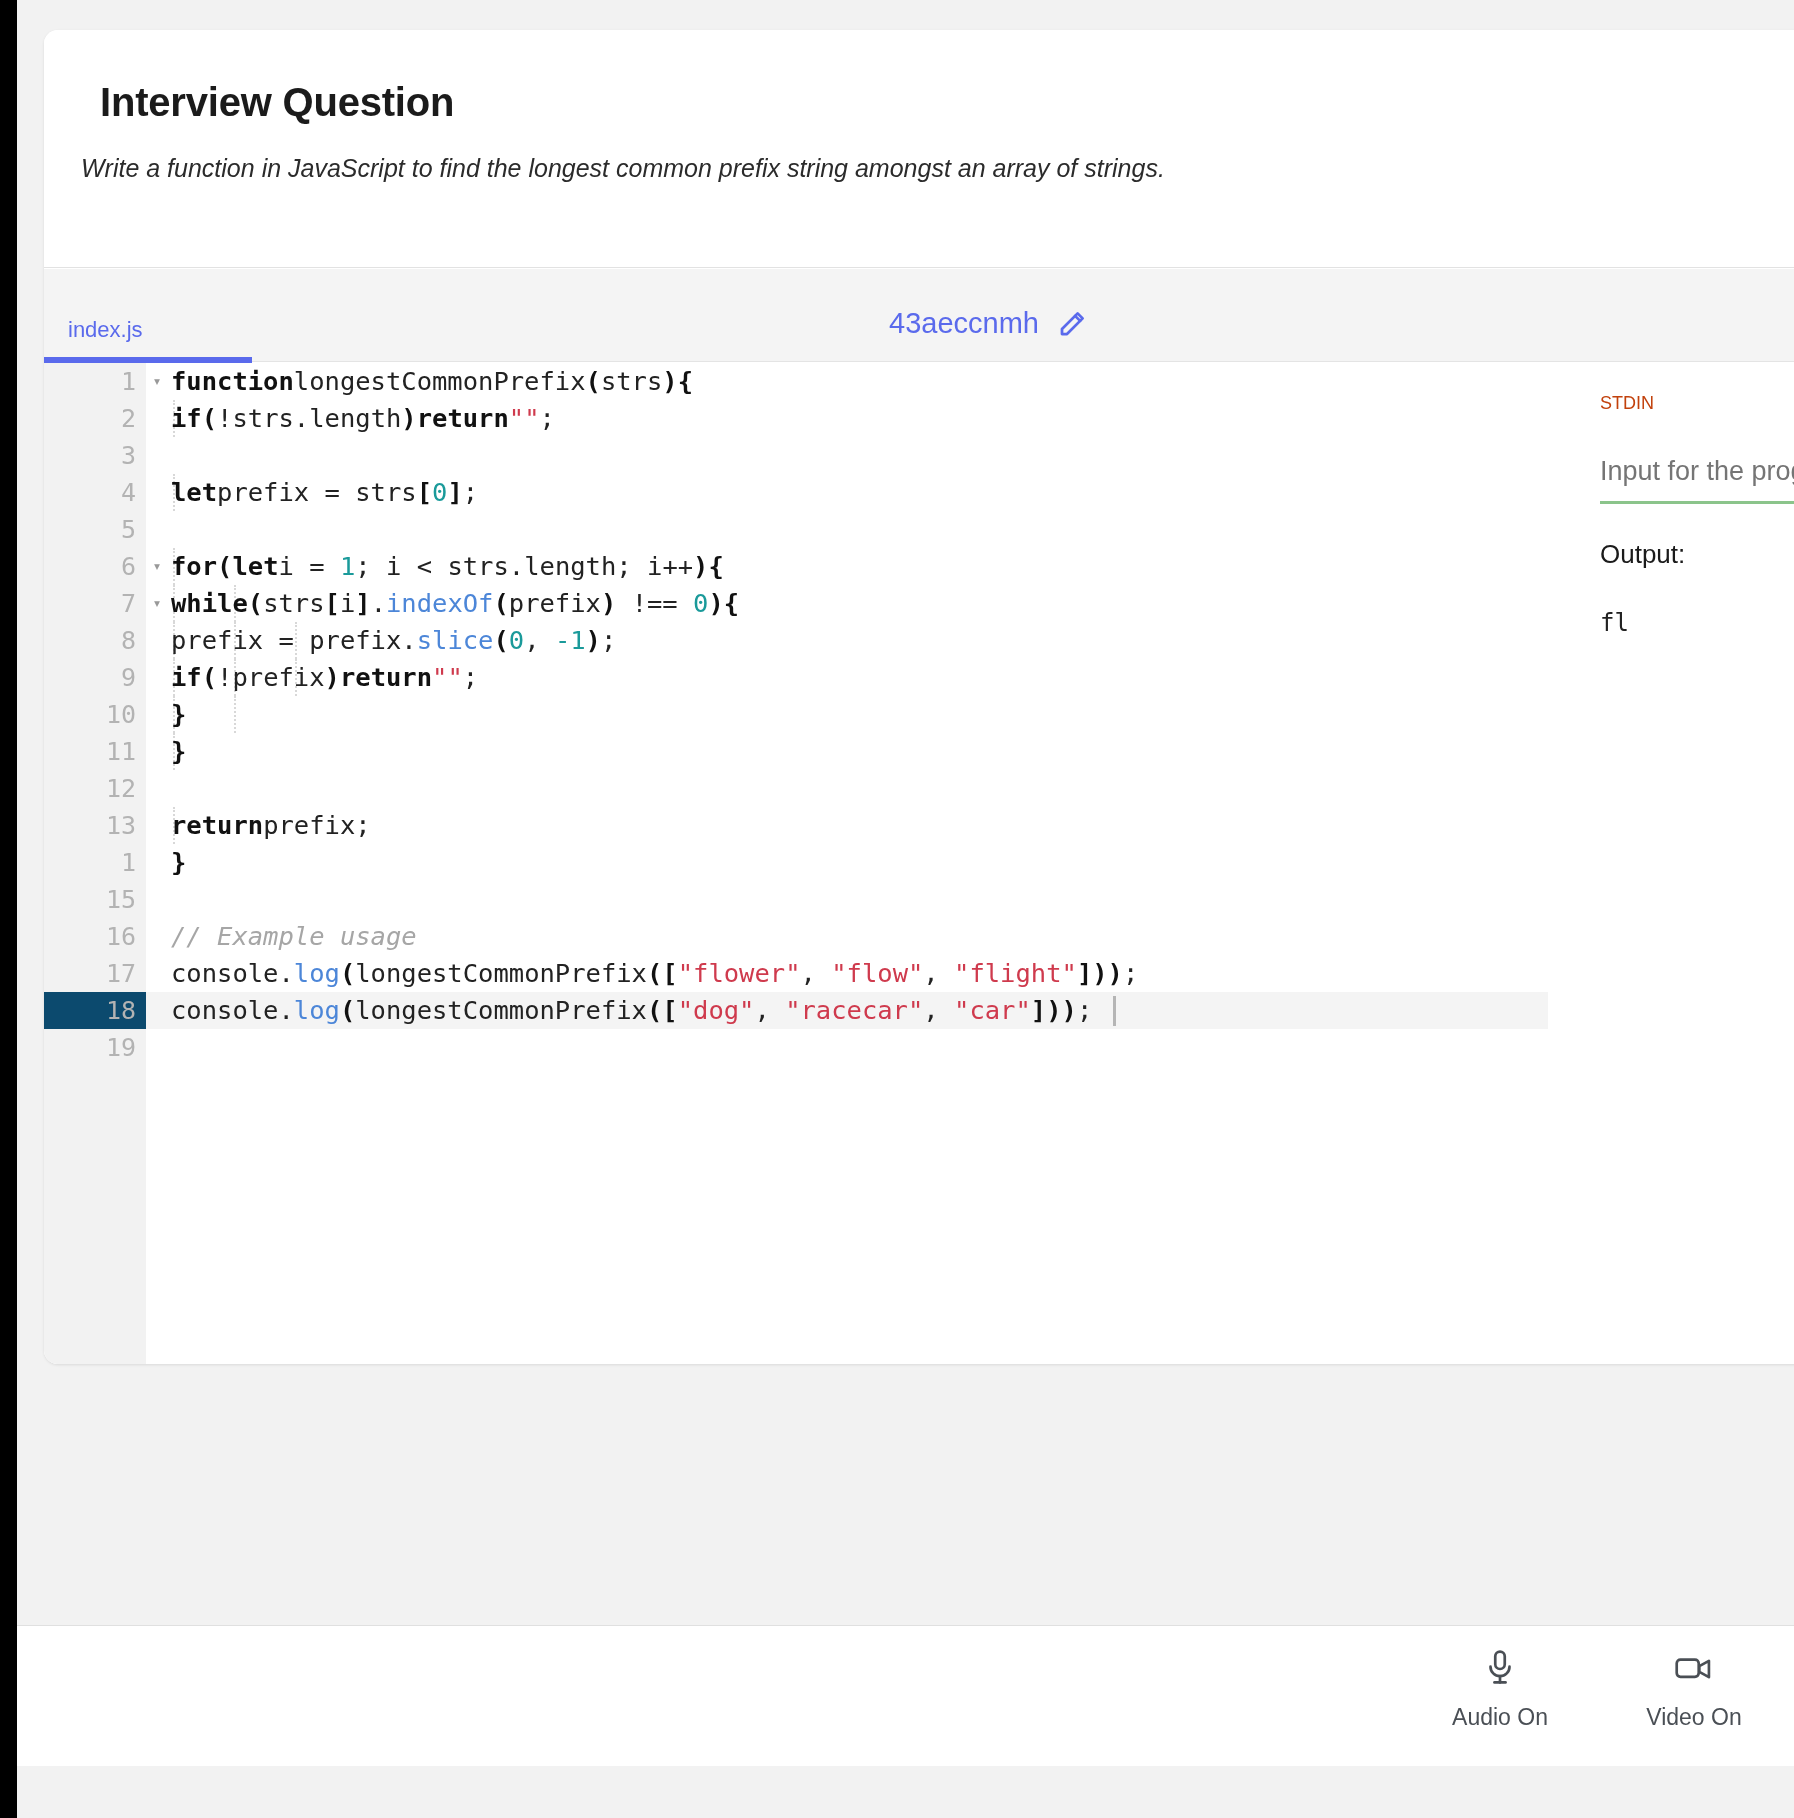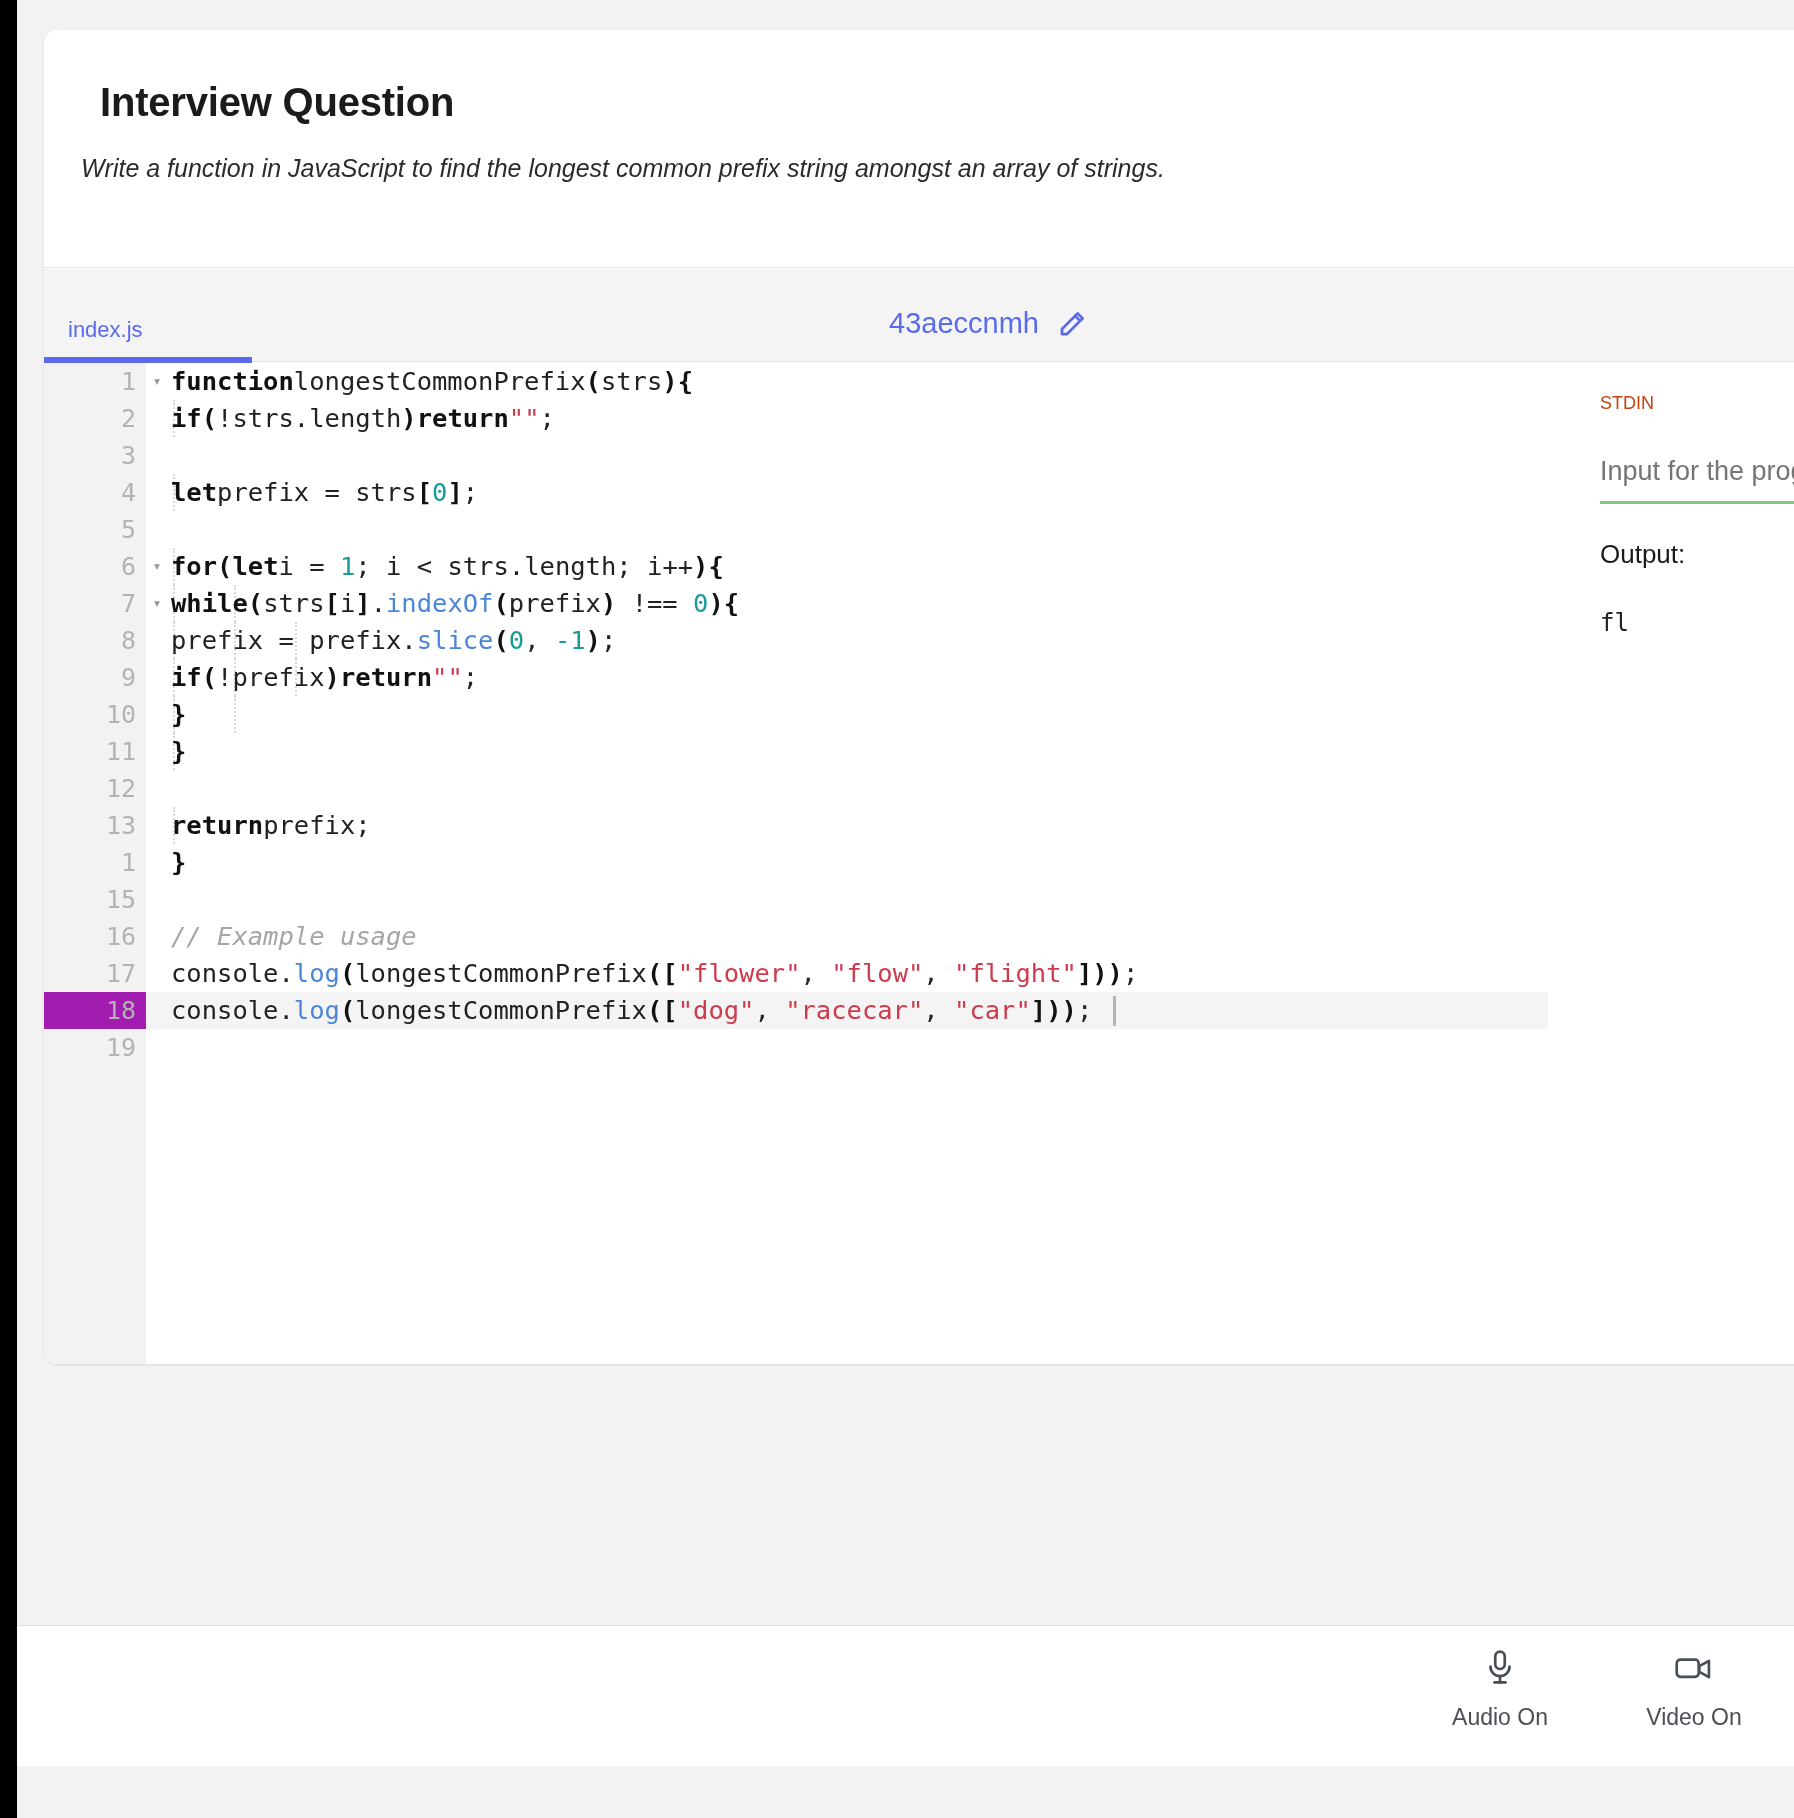--- a/index.html
+++ b/index.html
@@ -131,21 +131,21 @@
     line-height: 37px;
   }
   .line {
     position: relative;
     height: 37px;
     display: flex;
     align-items: center;
     white-space: pre;
   }
   .line.active { background: #f4f4f4; }
-  .line.active .ln { background: #a21caf; }
+  .line.active .ln { background: #0c4a6e; }
   .ln {
     position: absolute;
     left: 0; top: 0;
     width: 102px; height: 37px;
     display: flex;
     align-items: center;
     justify-content: flex-end;
     padding-right: 10px;
     color: #b3b3b3;
     font-size: 25px;

